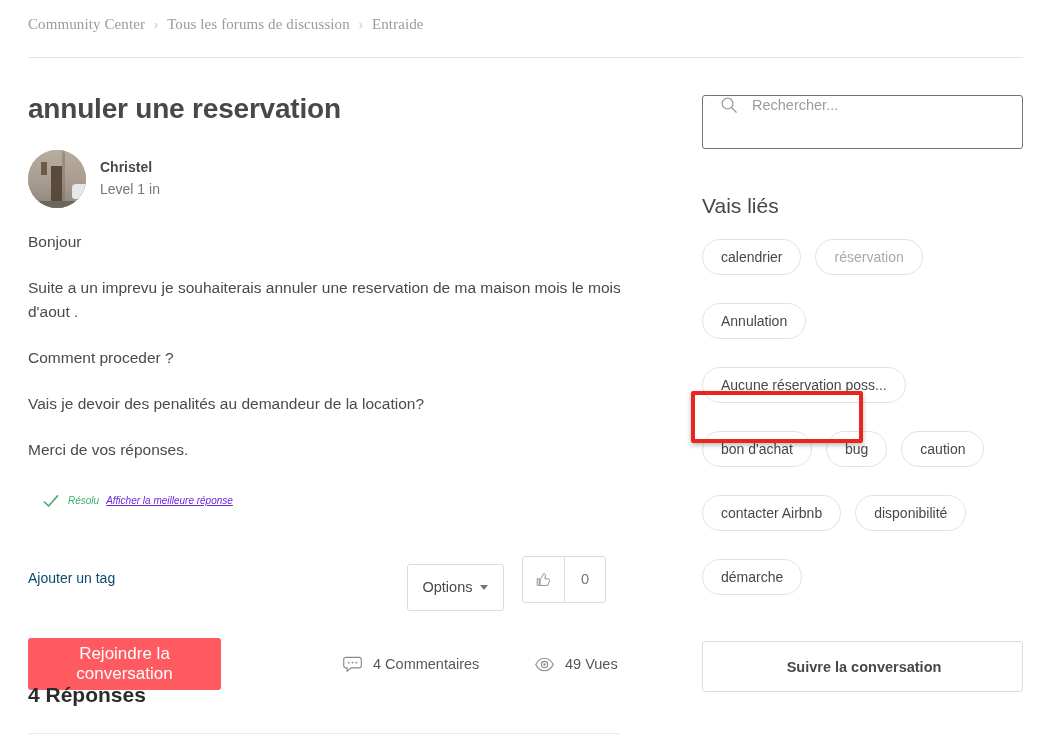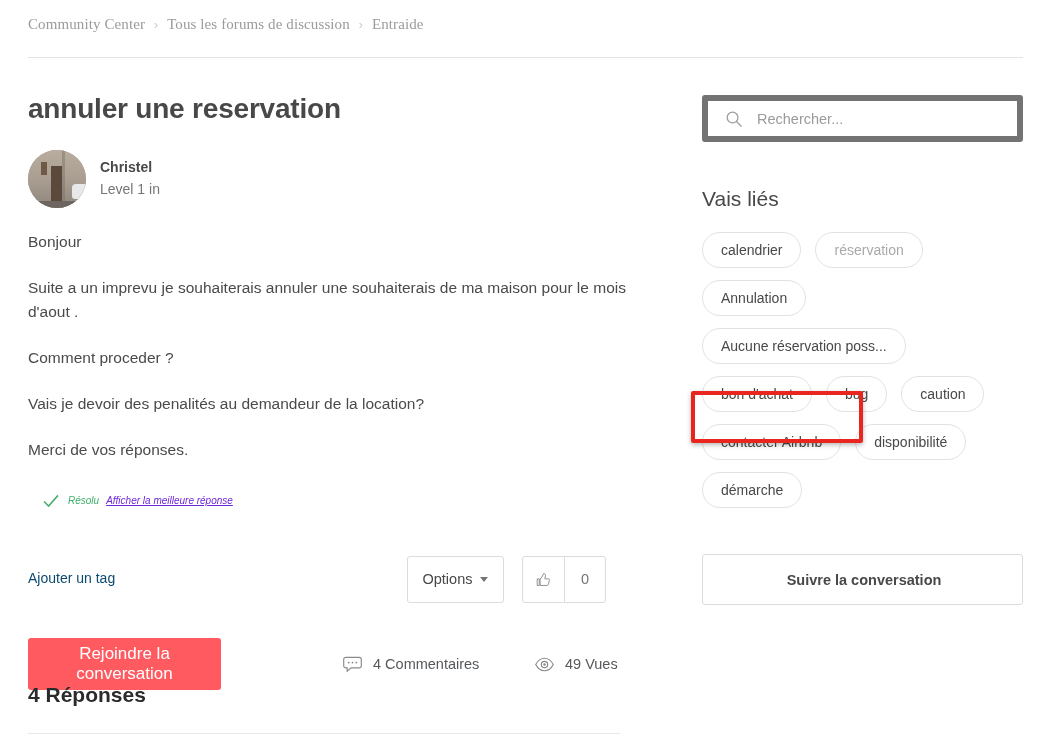--- a/index.html
+++ b/index.html
@@ -128,21 +128,21 @@
   .action-row {
     position: relative;
     height: 48px;
     margin-top: 46px;
   }
   .add-tag {
     position: absolute; left: 0; top: 14px;
     font-size: 14px; color: #0c4a6e; cursor: pointer;
   }
   .options-btn {
-    position: absolute; left: 379px; top: 0;
+    position: absolute; left: 379px; top: 8px;
     width: 97px; height: 47px;
     border: 1px solid #dcdcdc;
     background: #fff;
     border-radius: 3px;
     display: flex; align-items: center; justify-content: center;
     font-size: 14.5px; color: #484848;
     cursor: pointer;
   }
   .caret {
     width: 0; height: 0;
@@ -199,43 +199,43 @@
   }
   .replies-title {
     font-size: 21px; font-weight: bold; color: #2b2b2b;
     margin: 0 0 26px 0;
   }
   .replies-divider { height: 1px; background: #e8e8e8; width: 592px; }
 
   
   .search-box {
     position: relative;
-    width: 321px; height: 47px;
-    border: 6px solid #737373;
+    width: 321px; height: 54px;
+    border: 1px solid #737373;
     border-radius: 3px;
     background: #fff;
-    display: flex; align-items: center;
+    display: flex; align-items: flex-start;
   }
   .search-icon { margin: 0 12px 0 17px; display: flex; flex: 0 0 auto; }
   .search-input {
     border: none; outline: none;
     font-family: "Liberation Sans", sans-serif;
     font-size: 14.5px;
     color: #484848;
     width: 250px;
     background: transparent;
   }
   .search-input::placeholder { color: #9b9b9b; }
 
   .tags-title {
     font-size: 21px; color: #484848;
     margin: 45px 0 21px 0;
     font-weight: normal;
   }
-  .tag-cloud { display: flex; flex-wrap: wrap; gap: 12px 14px; text-align: right; }
+  .tag-cloud { display: flex; flex-wrap: wrap; gap: 28px 14px; text-align: right; }
   .tag-pill {
     height: 36px;
     padding: 0 18px;
     border: 1px solid #e2e2e2;
     border-radius: 18px;
     background: #fff;
     display: flex; align-items: center;
     font-size: 14px;
     color: #484848;
     white-space: nowrap;
@@ -296,21 +296,21 @@
         <div class="ground"></div>
       </div>
       <div class="author-meta">
         <div class="author-name">Christel</div>
         <div class="author-level">Level 1 in</div>
       </div>
     </div>
 
     <div class="post-body">
       <p>Bonjour</p>
-      <p>Suite a un imprevu je souhaiterais annuler une souhaiterais de ma maison pour le mois d'aout .</p>
+      <p>Suite a un imprevu je souhaiterais annuler une reservation de ma maison mois le mois d'aout .</p>
       <p>Comment proceder ?</p>
       <p>Vais je devoir des penalités au demandeur de la location?</p>
       <p>Merci de vos réponses.</p>
     </div>
 
     <div class="resolved-row">
       <span class="check-icon">
         <svg width="18" height="18" viewBox="0 0 18 18" aria-hidden="true">
           <path d="M2 9.5 L6.6 14 L16 3.4" fill="none" stroke="#4caf72" stroke-width="1.6"></path>
         </svg>

